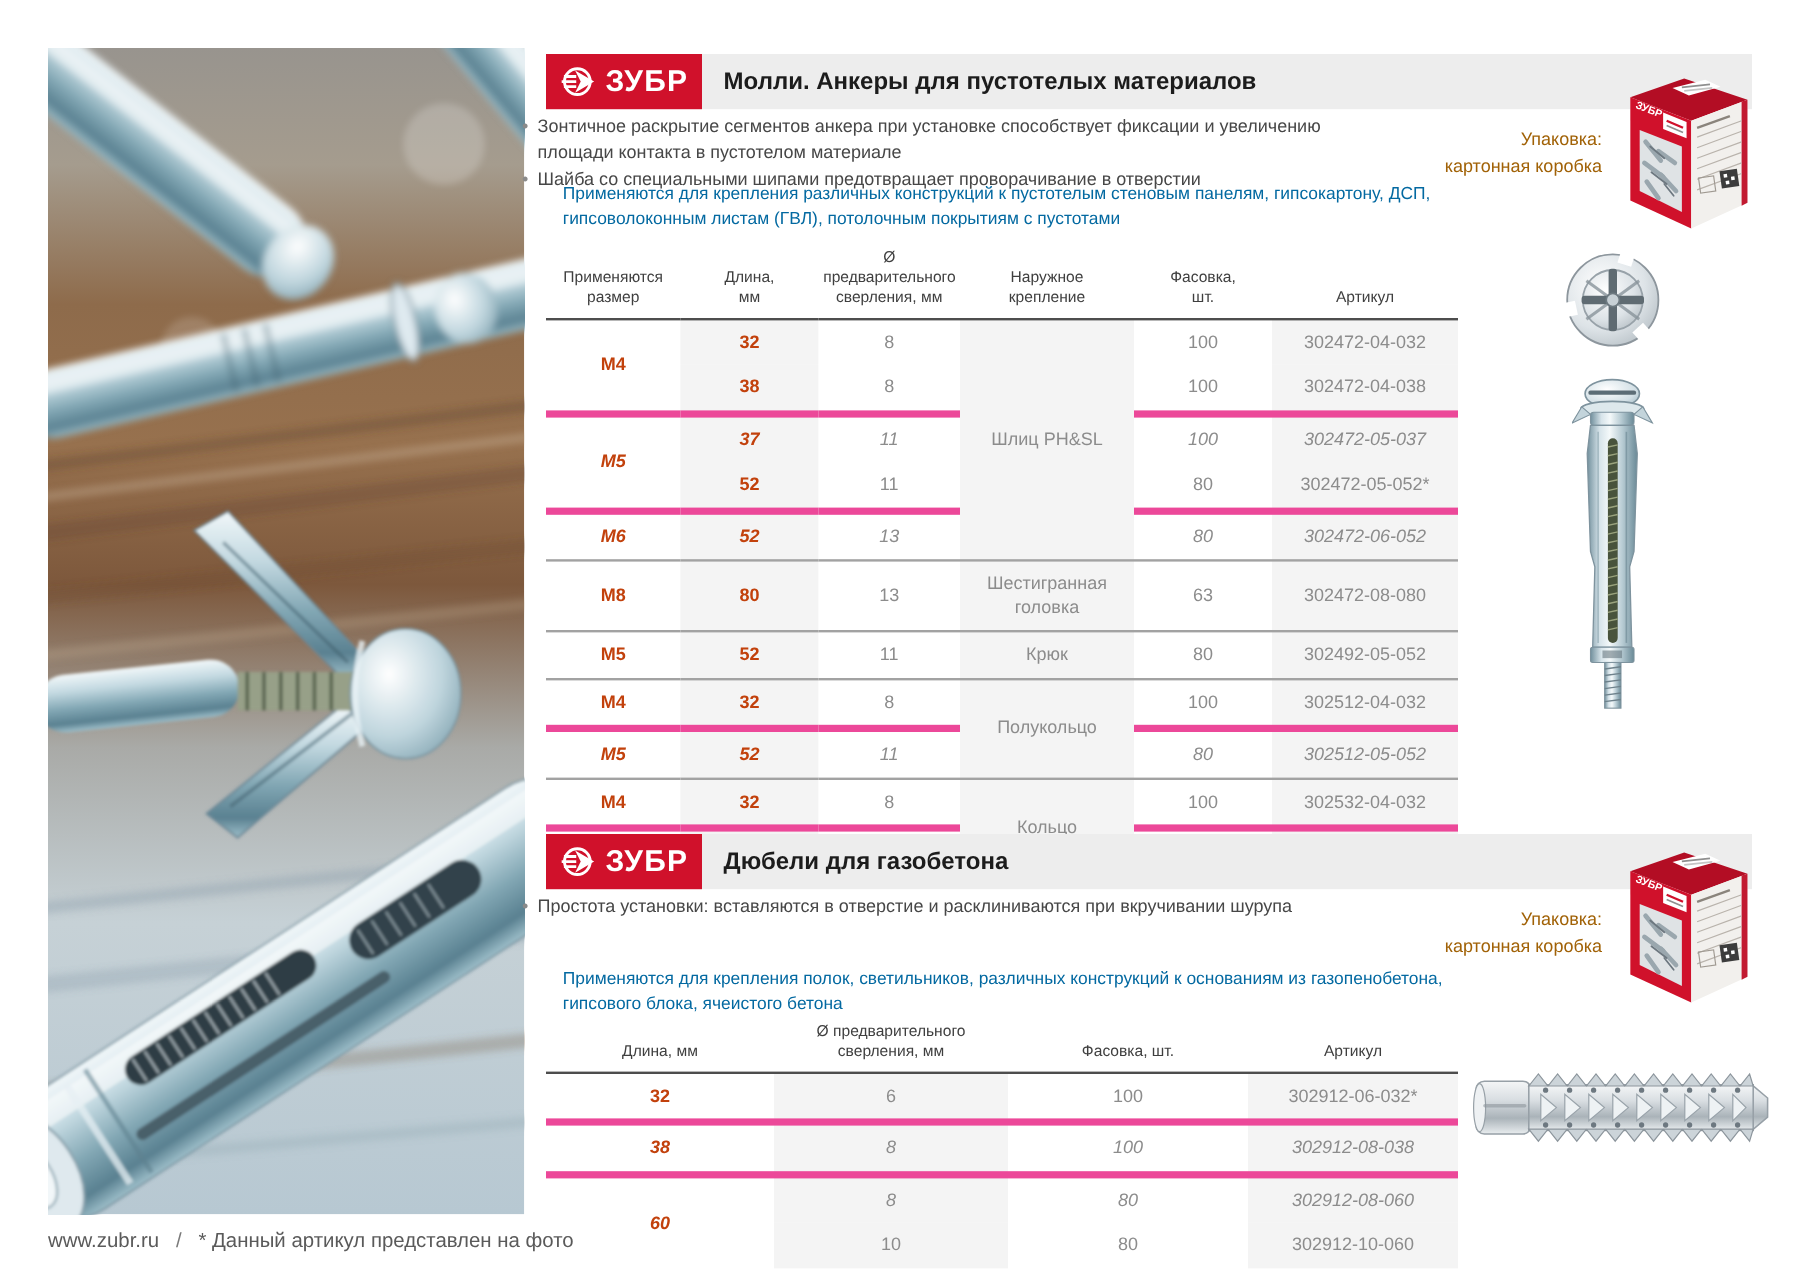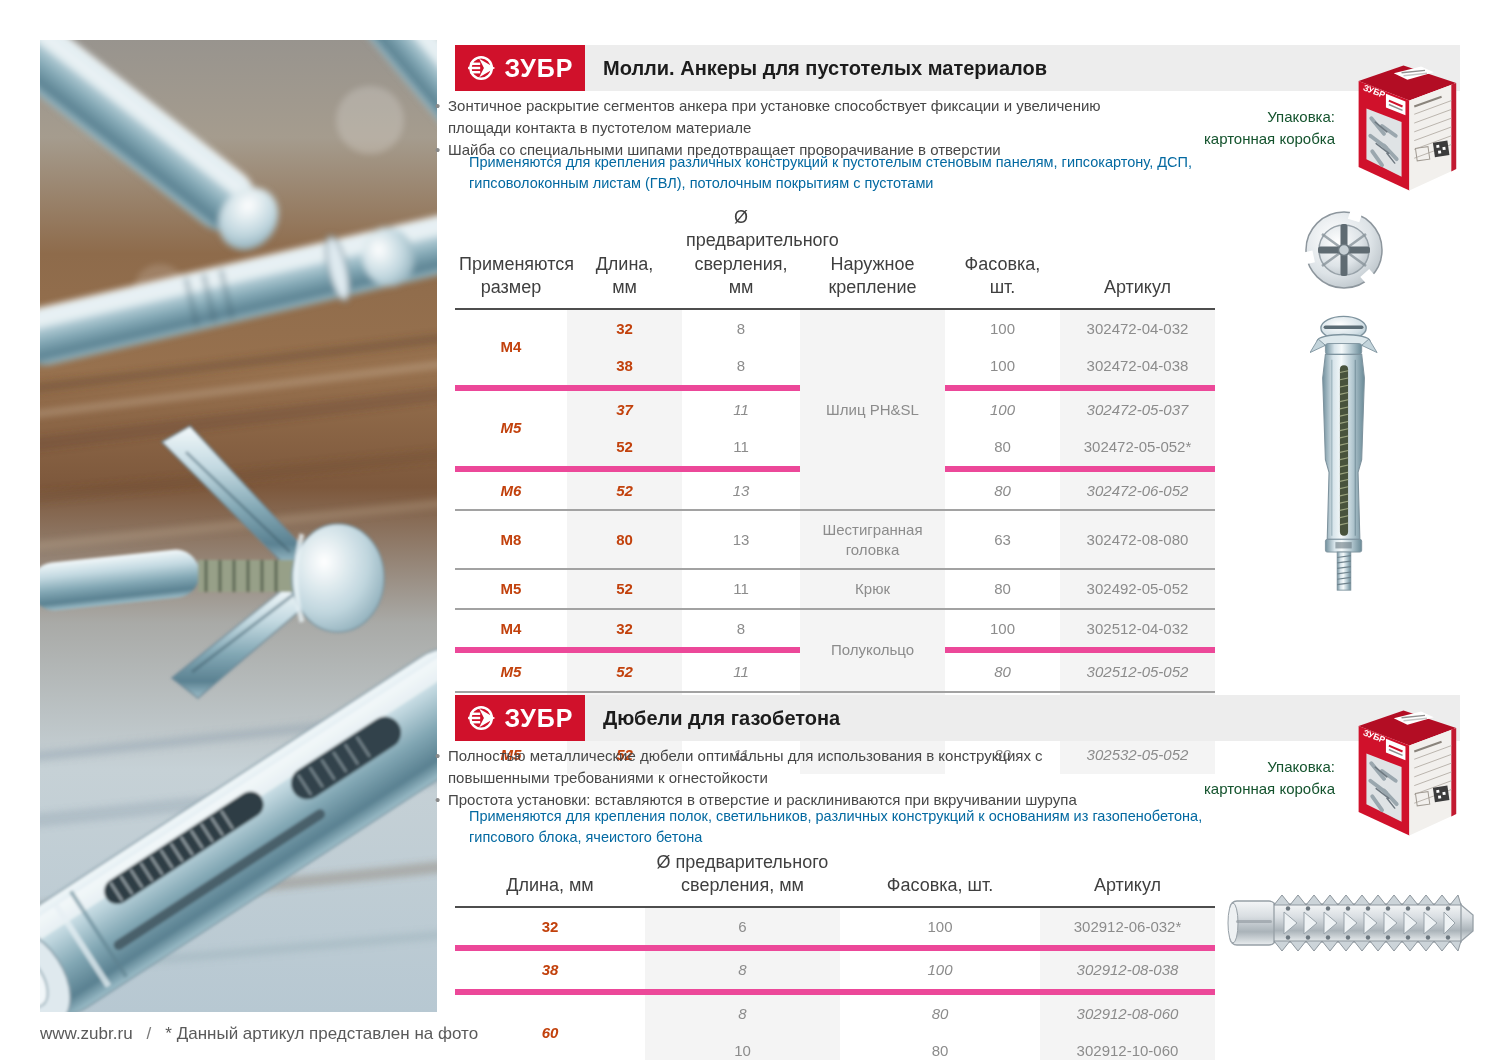--- a/index.html
+++ b/index.html
@@ -18,25 +18,25 @@
            font-size:20px;font-weight:bold;color:#1c1c1c;white-space:nowrap;}
 
   
   .bullets{position:absolute;left:434px;margin:0;padding:0;list-style:none;width:700px;
            font-size:15px;line-height:1.45;color:#474747;}
   .bullets li{position:relative;padding-left:14px;}
   .bullets li::before{content:"\2022";position:absolute;left:1px;top:0;color:#8a8a8a;}
   .note{position:absolute;left:469px;width:750px;margin:0;font-size:14.5px;line-height:1.45;color:#0369a1;}
 
   .pack-label{position:absolute;left:1150px;width:185px;text-align:right;font-size:15px;
-              line-height:1.45;color:#14532d;}
+              line-height:1.45;color:#a16207;}
 
   
   table.spec{position:absolute;left:455px;border-collapse:collapse;table-layout:fixed;width:760px;}
-  table.spec th{font-size:18px;font-weight:normal;color:#3f3f3f;text-align:center;vertical-align:bottom;
+  table.spec th{font-size:13px;font-weight:normal;color:#3f3f3f;text-align:center;vertical-align:bottom;
                 padding:6px 4px 8px;border-bottom:2px solid #4d4d4d;line-height:1.3;}
   table.spec td{font-size:15px;text-align:center;vertical-align:middle;padding:9px 4px;line-height:1.3;}
   td.b{font-weight:bold;color:#c2410c;font-size:15.5px;}
   td.g{color:#8c8c8c;}
   td.shade{background:#f4f4f4;}
   tr.r-lt td{border-top:6px solid #ec4899;font-style:italic;}
   tr.r-dk td{border-top:2px solid #a2a2a2;}
   th .l2{display:block;}
 
   
@@ -445,21 +445,20 @@
         <line x1="1" y1="15" x2="14" y2="15" stroke="#ffffff" stroke-width="2.6"></line>
         <line x1="3" y1="19.5" x2="14" y2="19.5" stroke="#ffffff" stroke-width="2.6"></line>
         <polygon points="13,5 30,15 13,25 18,15" fill="#ffffff"></polygon>
       </svg>
       <span class="logo-text">ЗУБР</span>
     </div>
     <h1>Дюбели для газобетона</h1>
   </div>
 
   <ul class="bullets" style="top:745px;">
-    <li><span>Полностью металлические дюбели оптимальны для использования в конструкциях с повышенными требованиями к огнестойкости</span></li>
     <li><span>Простота установки: вставляются в отверстие и расклиниваются при вкручивании шурупа</span></li>
   </ul>
   <p class="note" style="top:806px;">Применяются для крепления полок, светильников, различных конструкций к основаниям из газопенобетона, гипсового блока, ячеистого бетона</p>
 
   <div class="pack-label" style="top:756px;">
     <span>Упаковка:</span><br>
     <span>картонная коробка</span>
   </div>
 
   <svg class="art" style="left:1343px;top:701px;" width="122" height="140" viewBox="0 0 125 140">

